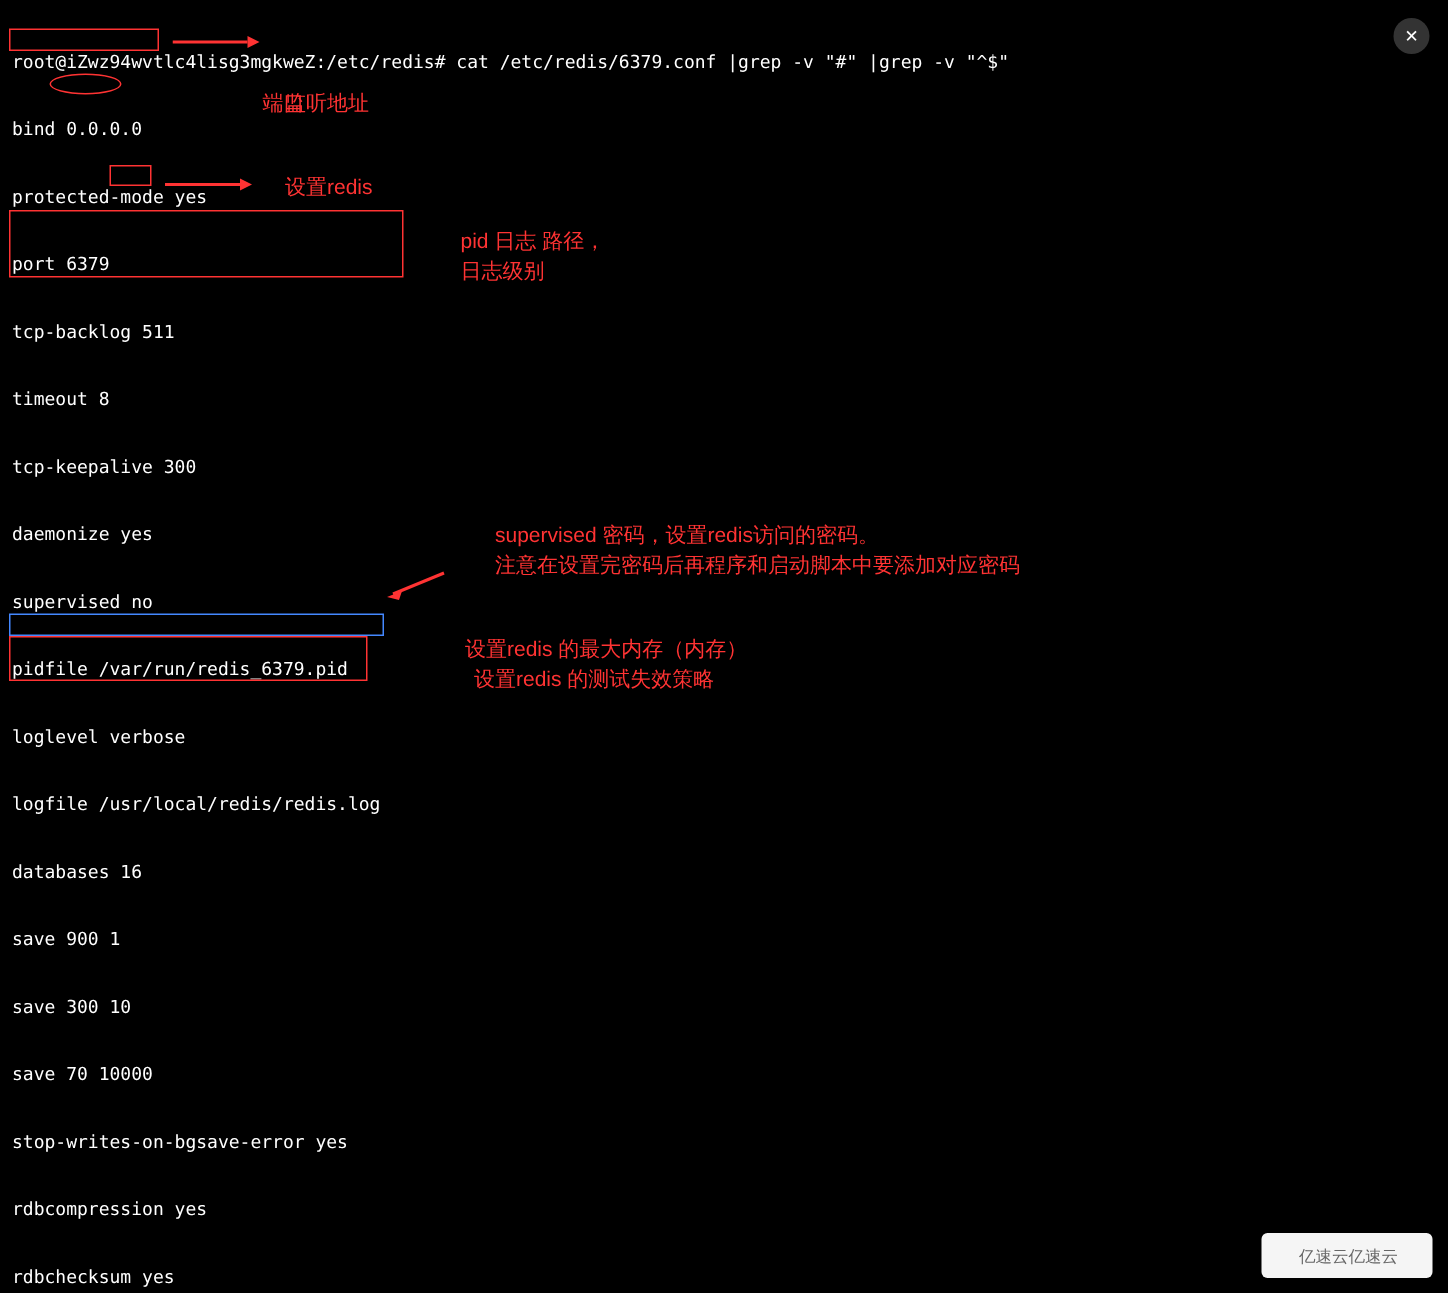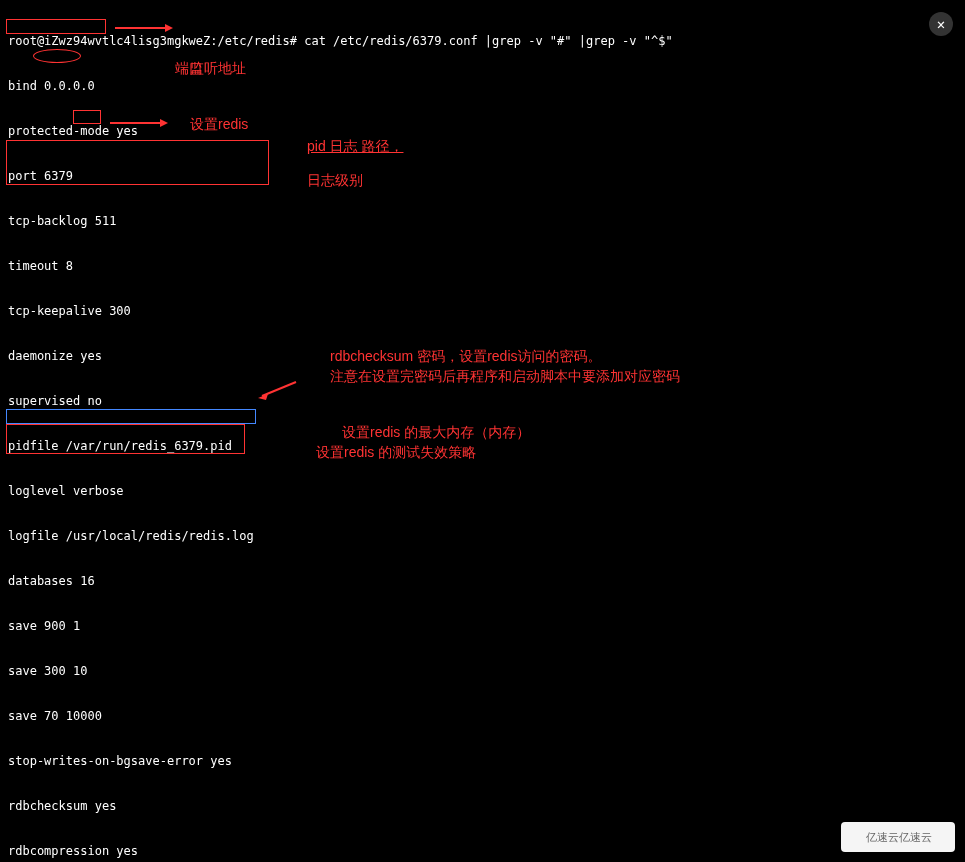--- a/index.html
+++ b/index.html
@@ -87,22 +87,22 @@
   <span class="line">daemonize yes</span>
   <span class="line">supervised no</span>
   <span class="line">pidfile /var/run/redis_6379.pid</span>
   <span class="line">loglevel verbose</span>
   <span class="line">logfile /usr/local/redis/redis.log</span>
   <span class="line">databases 16</span>
   <span class="line">save 900 1</span>
   <span class="line">save 300 10</span>
   <span class="line">save 70 10000</span>
   <span class="line">stop-writes-on-bgsave-error yes</span>
+  <span class="line">rdbcompression yes</span>
   <span class="line">rdbchecksum yes</span>
-  <span class="line">rdbcompression yes</span>
   
   
   
   
   
   
   
   
   
   
@@ -153,25 +153,25 @@
     <polygon points="50,2 58,6 50,10" fill="#ff3333"></polygon>
   </svg>
 <svg class="arrow" style="left:258px; top:380px;" width="40" height="20">
     <line x1="38" y1="2" x2="4" y2="16" stroke="#ff3333" stroke-width="2"></line>
     <polygon points="0,18 10,14 8,20" fill="#ff3333"></polygon>
   </svg>
 
 <div class="annotation" style="left:190px; top:20px;margin-top:40px;">监听地址</div>
 <div class="annotation" style="left:175px; top:60px;">端口</div>
 <div class="annotation" style="left:190px; top:116px;">设置redis</div>
-<div class="annotation" style="left:307px; top:138px;text-decoration:underline;">pid 日志 路径，</div>
+<div class="annotation" style="left:307px; top:152px;">pid 日志 路径，</div>
 <div class="annotation" style="left:307px; top:172px;">日志级别</div>
-<div class="annotation" style="left:330px; top:348px;">rdbchecksum 密码，设置redis访问的密码。</div>
+<div class="annotation" style="left:330px; top:348px;">supervised 密码，设置redis访问的密码。</div>
 <div class="annotation" style="left:330px; top:368px;">注意在设置完密码后再程序和启动脚本中要添加对应密码</div>
-<div class="annotation" style="left:310px; top:424px;margin-left:32px;">设置redis 的最大内存（内存）</div>
+<div class="annotation" style="left:310px; top:424px;">设置redis 的最大内存（内存）</div>
 <div class="annotation" style="left:316px; top:444px;">设置redis 的测试失效策略</div>
 
 <div class="close-btn">
   <span>✕</span>
 </div>
 
 <div class="watermark">
   <span style="margin-left:2px;">亿速云</span>
   <span>亿速云</span>
 </div>

